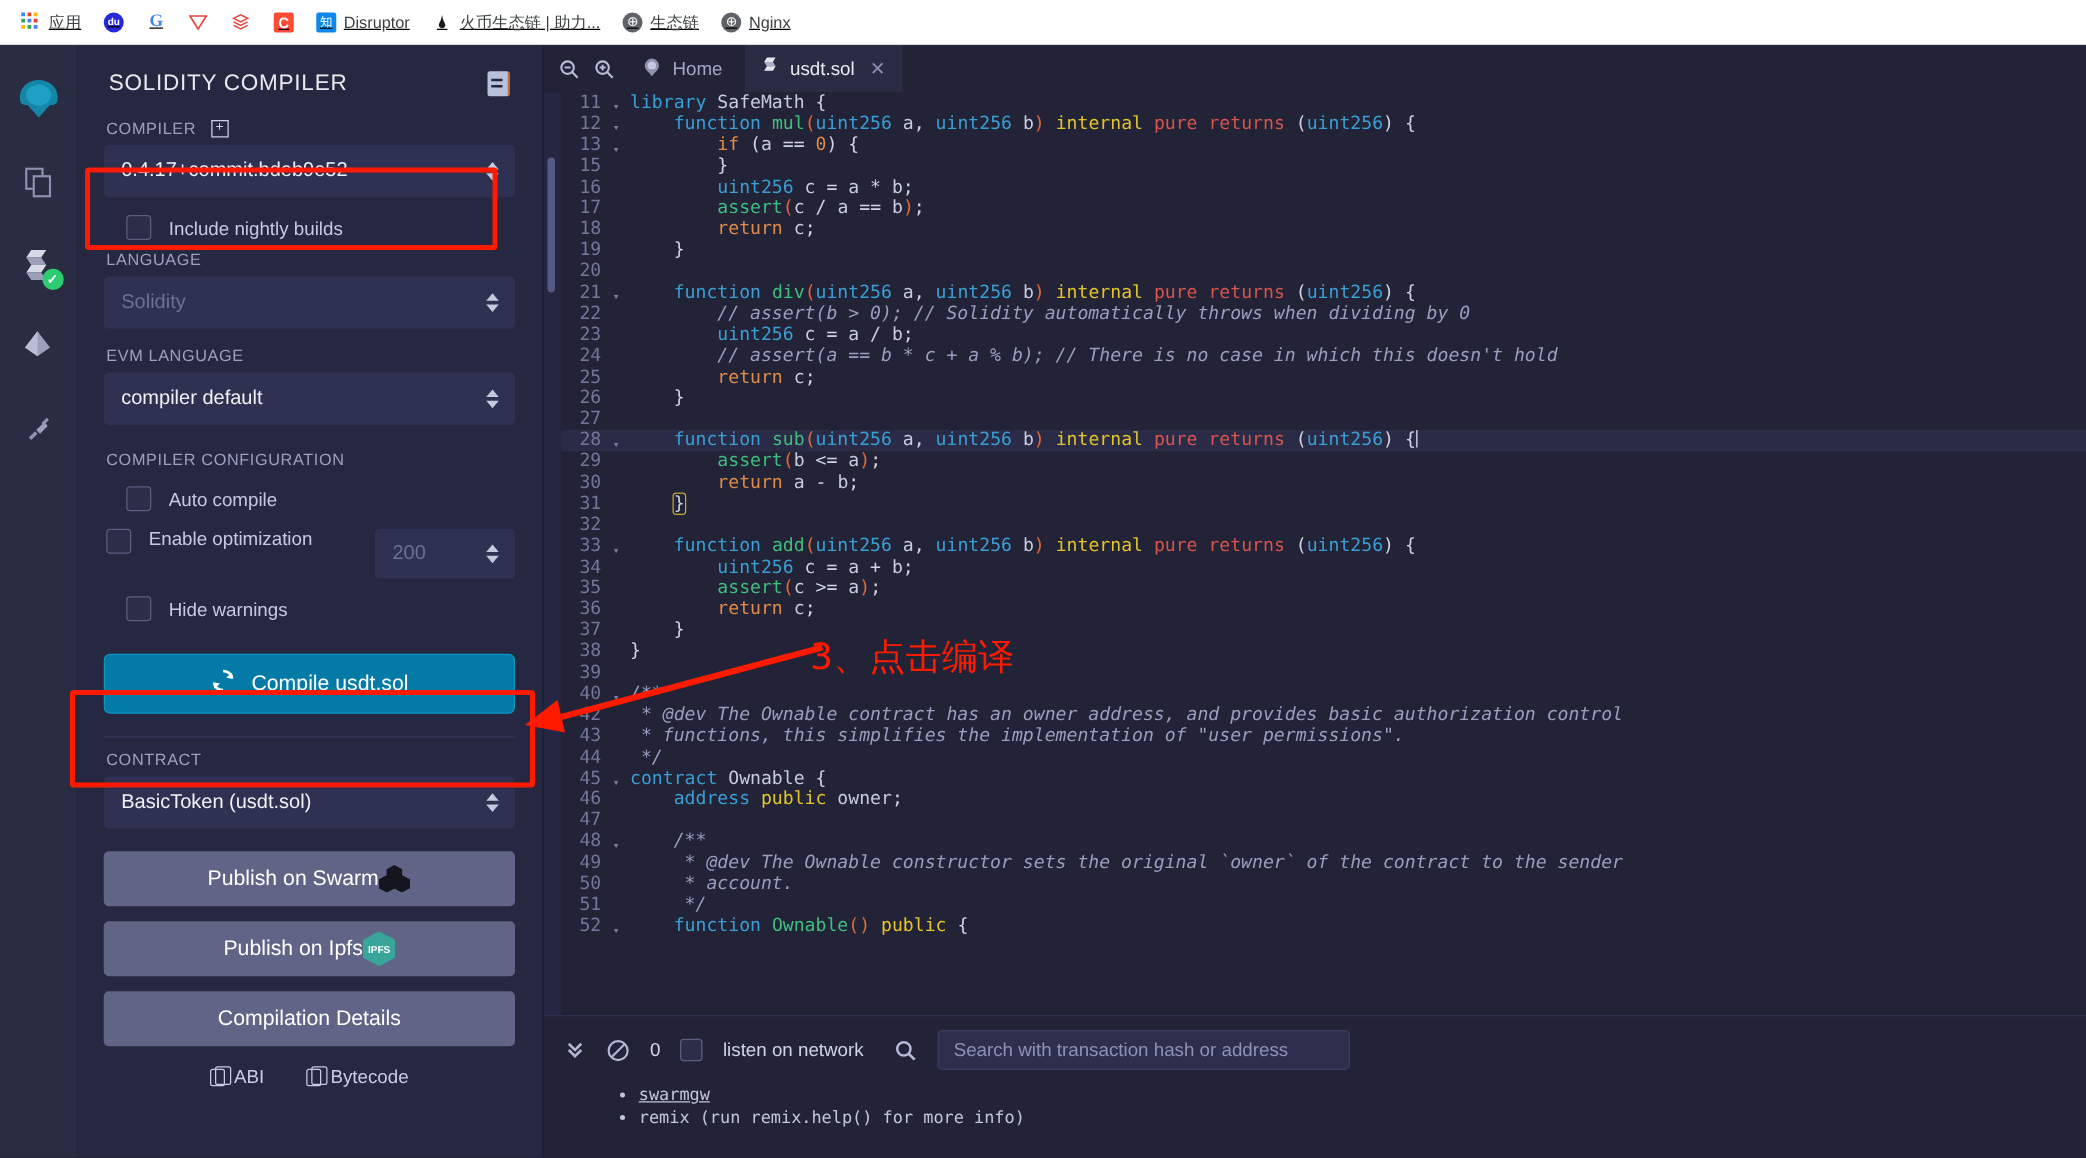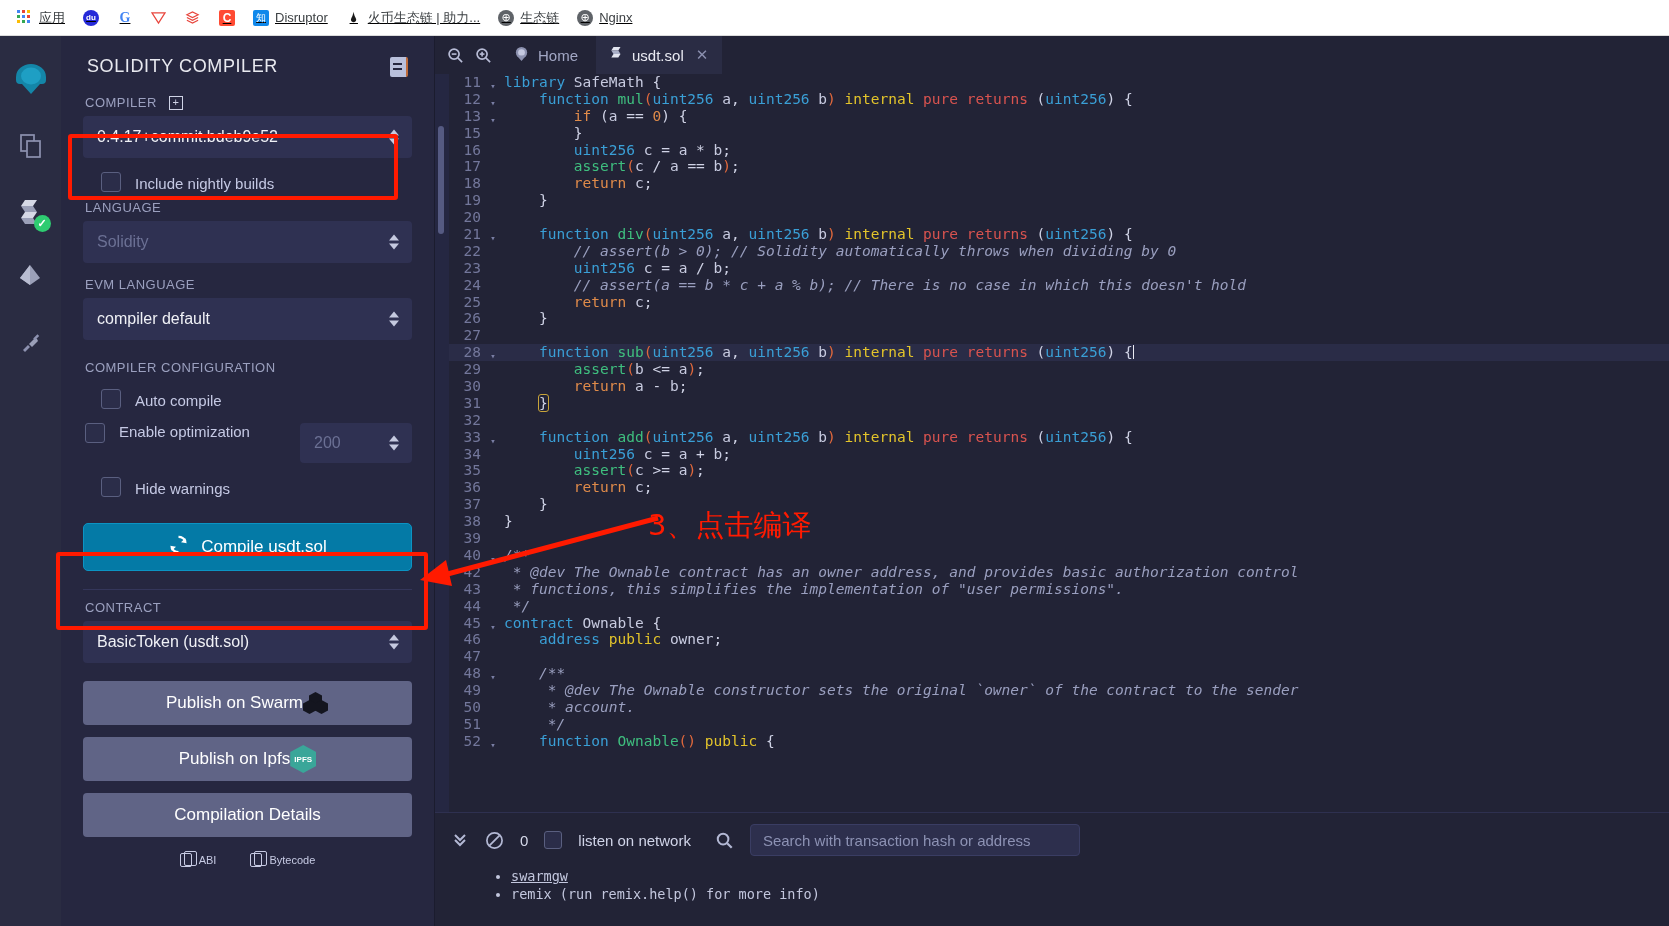--- a/index.html
+++ b/index.html
@@ -147,21 +147,21 @@
   }
   .swarm-ico { width:26px;height:22px; position:relative; }
   .hexd { position:absolute; width:13px; height:14px; background:#14151f;
      clip-path: polygon(50% 0,100% 25%,100% 75%,50% 100%,0 75%,0 25%); }
   .ipfs-ico { width:26px;height:28px; background:#3aa699;
      clip-path: polygon(50% 0,100% 25%,100% 75%,50% 100%,0 75%,0 25%);
      display:flex;align-items:center;justify-content:center;
      color:#fff; font-size:8px; font-weight:bold; }
 
   .footer-links { display:flex; justify-content:center; gap:34px;
-     margin-top: 16px; color:#c7cbe4; font-size:11px; }
+     margin-top: 16px; color:#c7cbe4; font-size:15px; }
   .footer-links span { display:flex; align-items:center; gap:7px; cursor:pointer; }
   .copy-ico { width:12px;height:14px; border:1.5px solid #c7cbe4;
      border-radius:2px; position:relative; display:inline-block; }
   .copy-ico::after { content:""; position:absolute; left:3px; top:-3px;
      width:11px;height:13px; border:1.5px solid #c7cbe4; border-radius:2px; }
 
   
   #main { flex: 1; display:flex; flex-direction:column; background:#222336;
           min-width:0; position:relative; }
 

